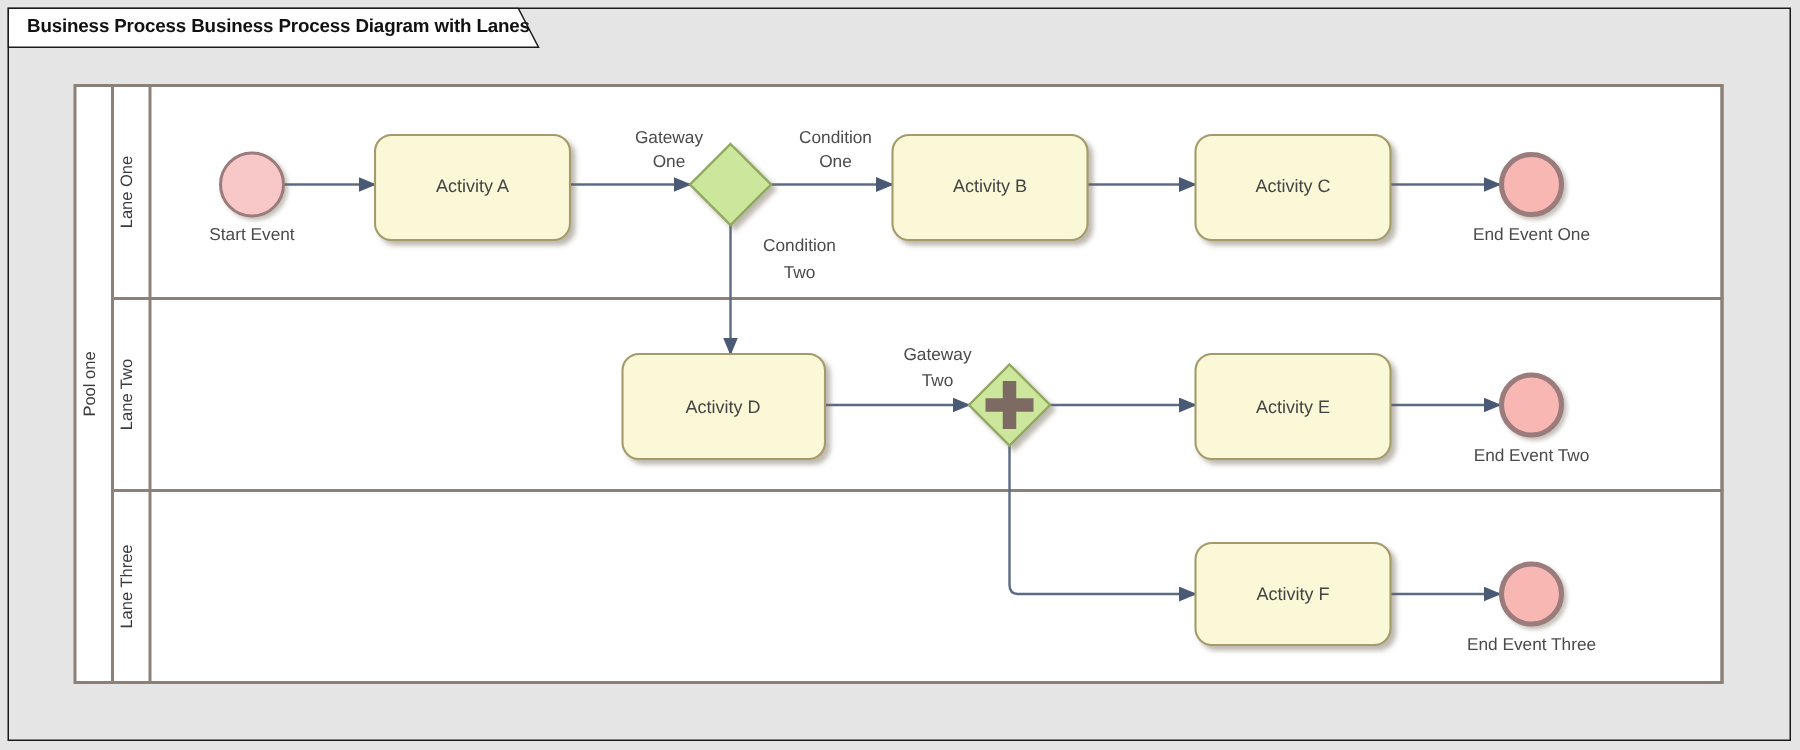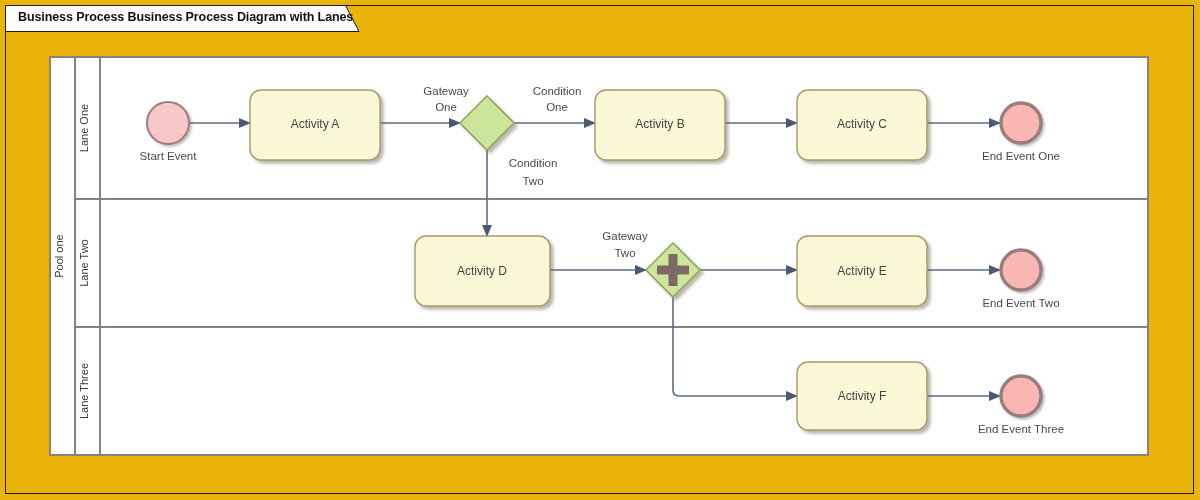--- a/index.html
+++ b/index.html
@@ -10,21 +10,21 @@
   body {
     width: 1200px;
     height: 500px;
     font-family: "Liberation Sans", sans-serif;
     overflow: hidden;
   }
   #canvas {
     position: relative;
     width: 1200px;
     height: 500px;
-    background: #eab308;
+    background: #e5e5e5;
     box-sizing: border-box;
   }
   
   .page-frame {
     position: absolute;
     left: 5px;
     top: 5px;
     width: 1189px;
     height: 489px;
     border: 1px solid #1b1b1b;

